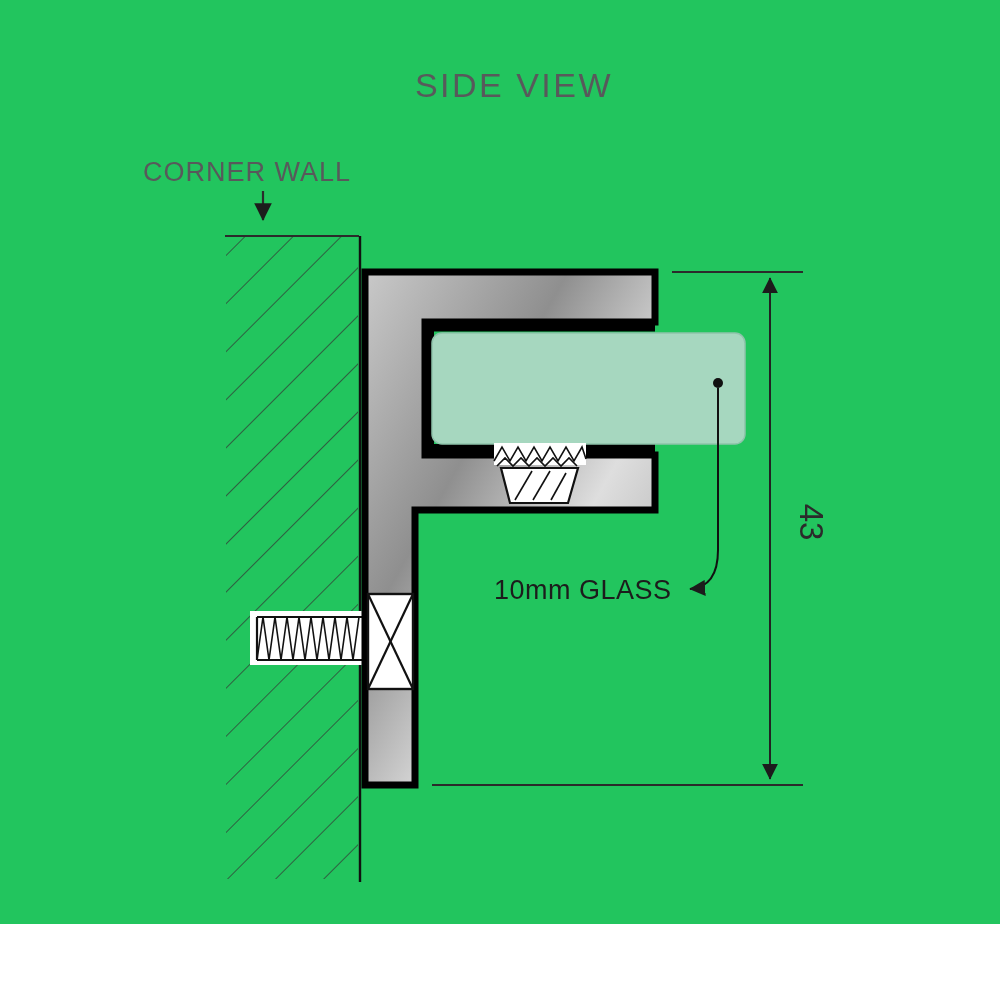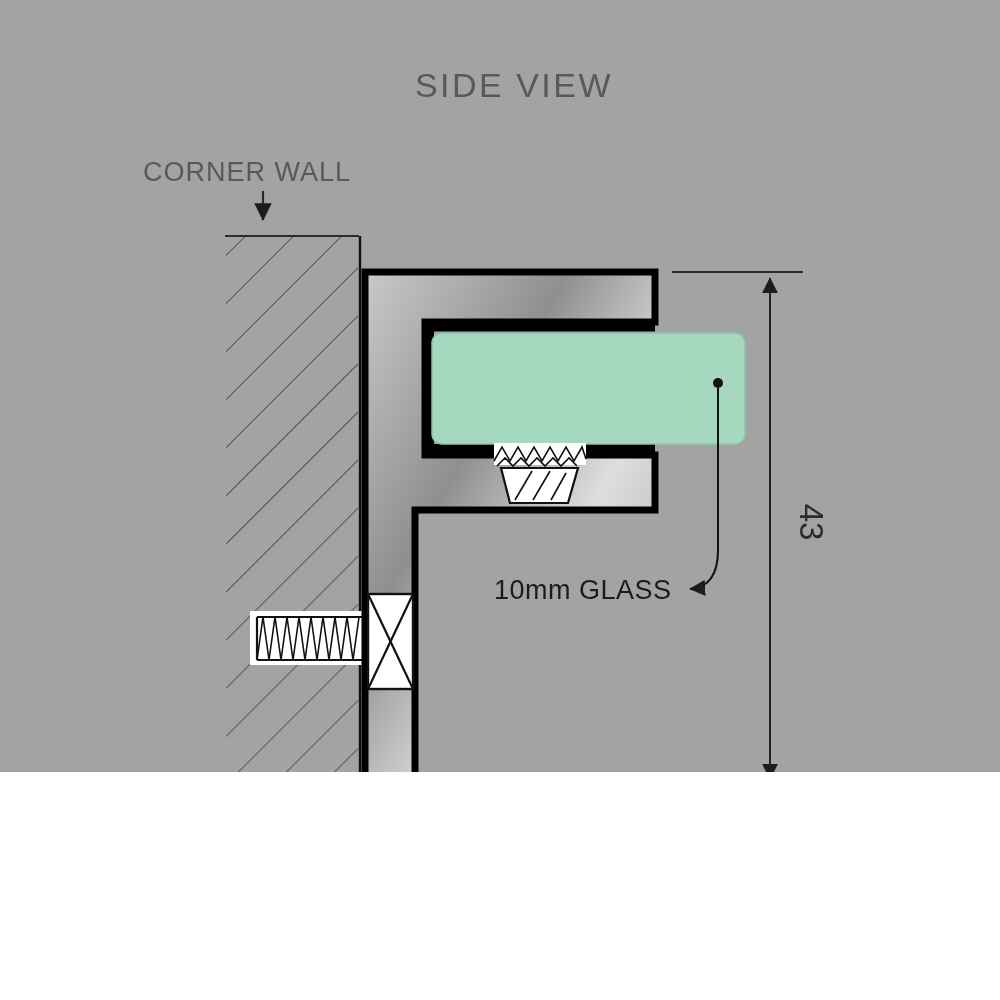--- a/index.html
+++ b/index.html
@@ -3,23 +3,23 @@
 <meta charset="utf-8">
 <style>
   html, body {
     margin: 0;
     padding: 0;
     background: #ffffff;
     font-family: "Liberation Sans", sans-serif;
   }
   .canvas {
     width: 1000px;
-    height: 772px;
+    height: 924px;
     position: relative;
-    background: #a3a3a3;
+    background: #22c55e;
     overflow: hidden;
   }
   svg { display: block; }
 
   .title-text   { font-size: 34px; letter-spacing: 2.5px; }
   .wall-label   { font-size: 27px; letter-spacing: 1px; }
   .callout-text { font-size: 27px; letter-spacing: 0.5px; fill: #1c1c1c; }
   .dim-text     { font-size: 33px; fill: #2b2b2b; }
 
   .thin   { stroke: #2b2b2b; stroke-width: 1.8; fill: none; }

